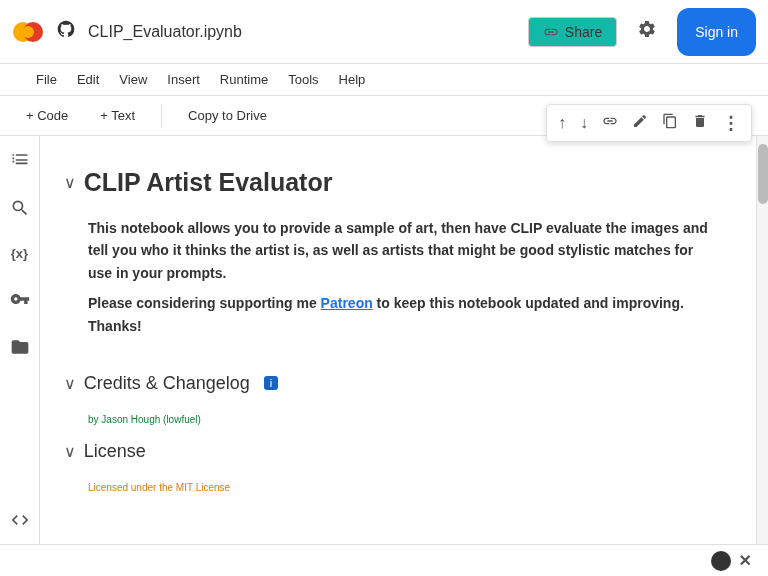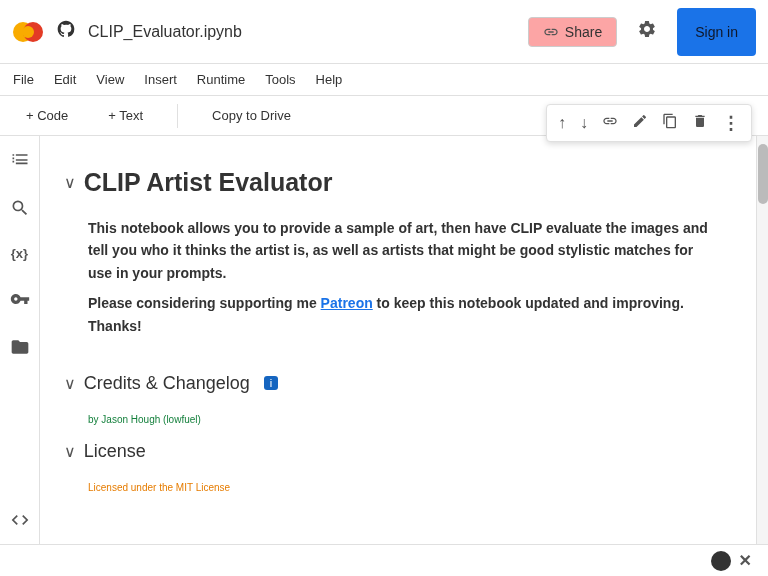--- a/index.html
+++ b/index.html
@@ -8,44 +8,44 @@
     
     #topbar {
       display: flex; align-items: center; height: 64px;
       border-bottom: 1px solid #e0e0e0; padding: 0 12px; gap: 12px;
     }
     #logo { width: 32px; height: 32px; }
     #top-spacer { flex: 1; }
     #share-btn {
       display: flex; align-items: flex-end; gap: 6px;
       border: 1px solid #ccc; border-radius: 4px; padding: 6px 14px;
-      cursor: pointer; font-size: 14px; color: #333; background: #fca5a5;
+      cursor: pointer; font-size: 14px; color: #333; background: #14b8a6;
     }
     #gear-btn {
       background: none; border: none; cursor: pointer; color: #555; font-size: 18px; padding: 4px 8px;
     }
     #signin-btn {
-      background: #1a73e8; color: #0f172a; border: none; border-radius: 4px;
+      background: #1a73e8; color: #ffffff; border: none; border-radius: 12px;
       padding: 16px 18px; font-size: 14px; cursor: pointer; font-weight: 500;
     }
 
     
     #menubar {
       display: flex; align-items: center; height: 32px;
-      padding: 0 5px; gap: 4px; border-bottom: 1px solid #e0e0e0;
+      padding: 0 28px; gap: 4px; border-bottom: 1px solid #e0e0e0;
     }
     .menu-item {
       padding: 4px 8px; cursor: pointer; font-size: 13px; color: #333;
       border-radius: 4px;
     }
 
     
     #toolbar {
       display: flex; align-items: center; height: 40px;
-      padding: 0 16px; gap: 20px; border-bottom: 1px solid #e0e0e0;
+      padding: 0 16px; gap: 12px; border-bottom: 1px solid #e0e0e0;
       position: relative;
     }
     .toolbar-btn {
       display: flex; align-items: center; gap: 4px;
       padding: 4px 10px; font-size: 13px; color: #333;
       border: none; background: none; cursor: pointer; border-radius: 4px;
     }
     .toolbar-divider { width: 1px; height: 24px; background: #e0e0e0; margin: 0 4px; }
     #toolbar-spacer { flex: 1; }
     #connect-area {

